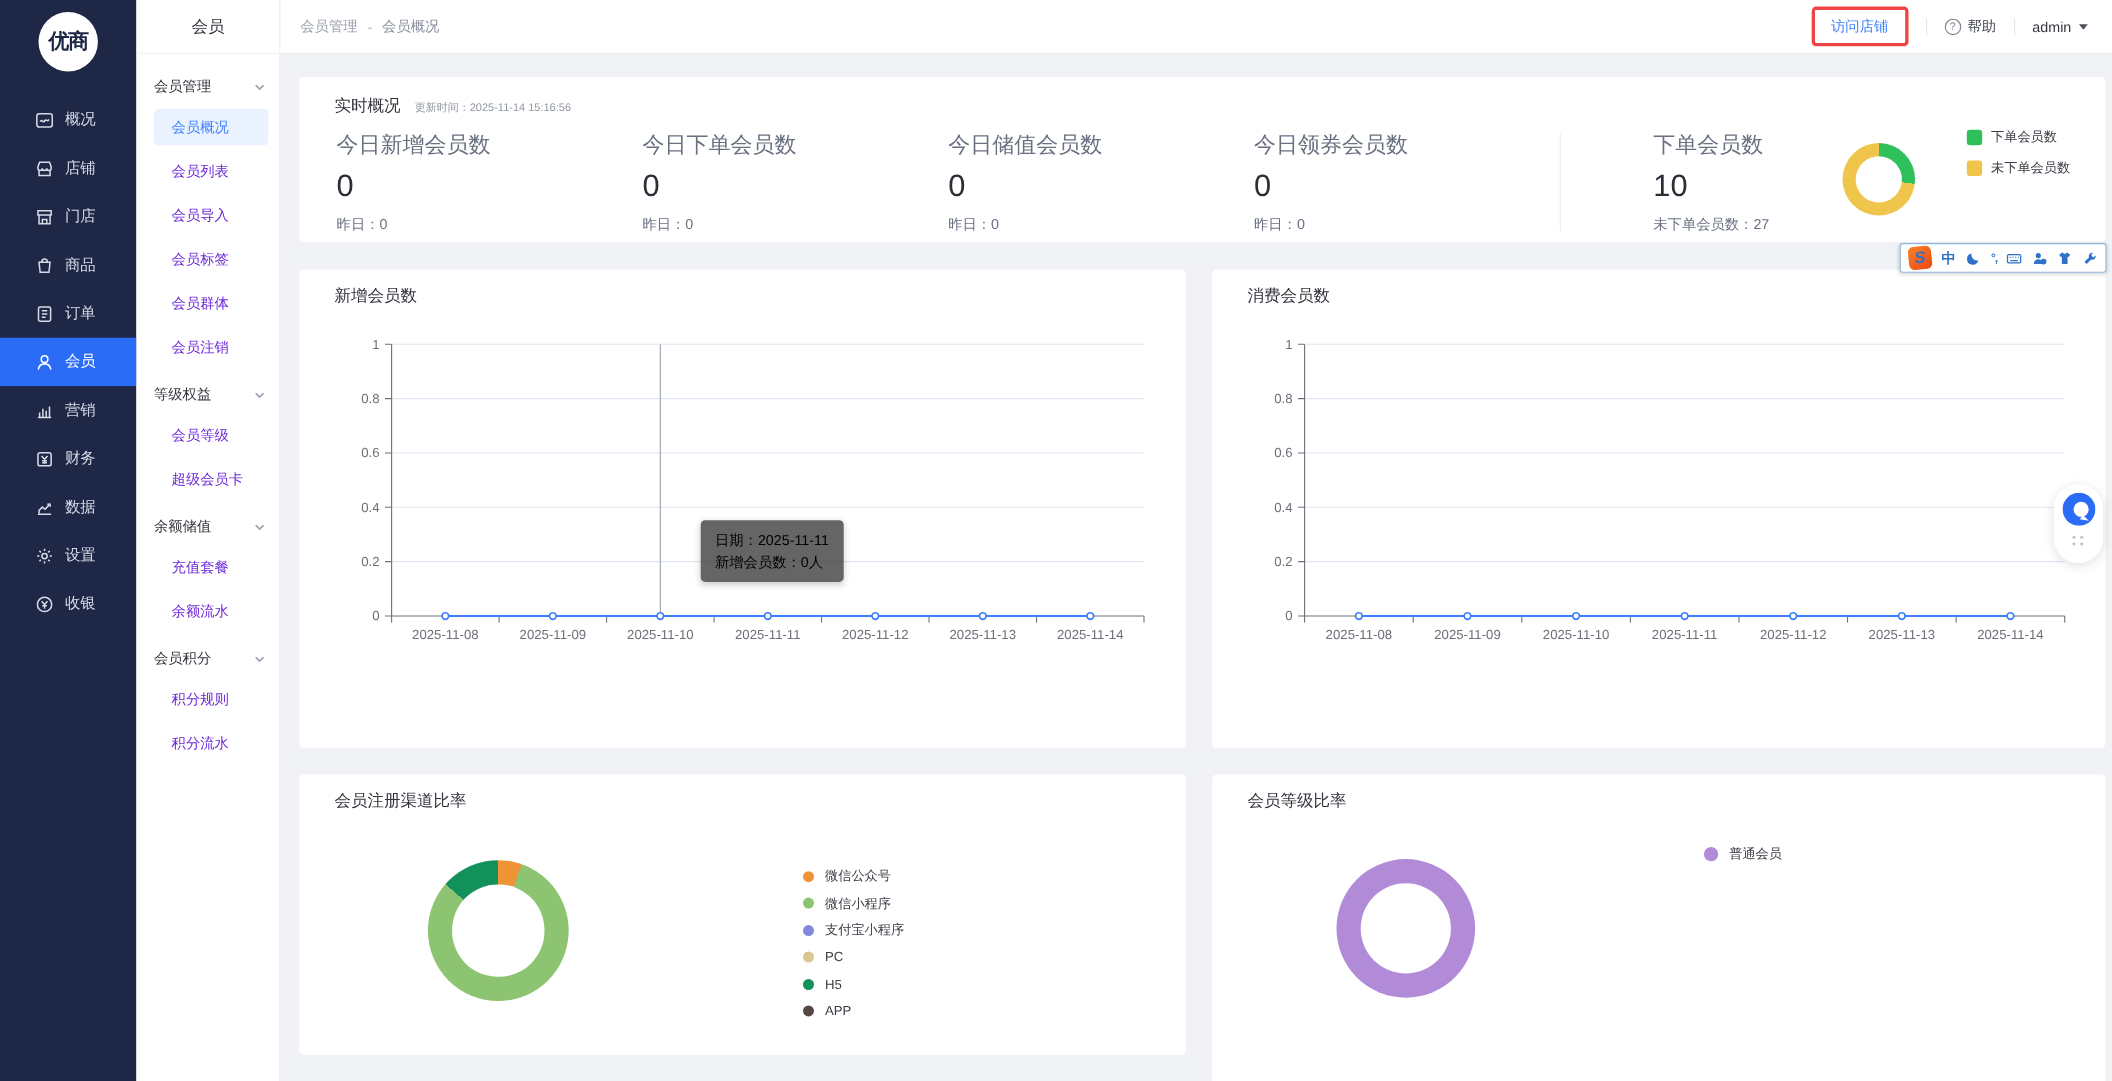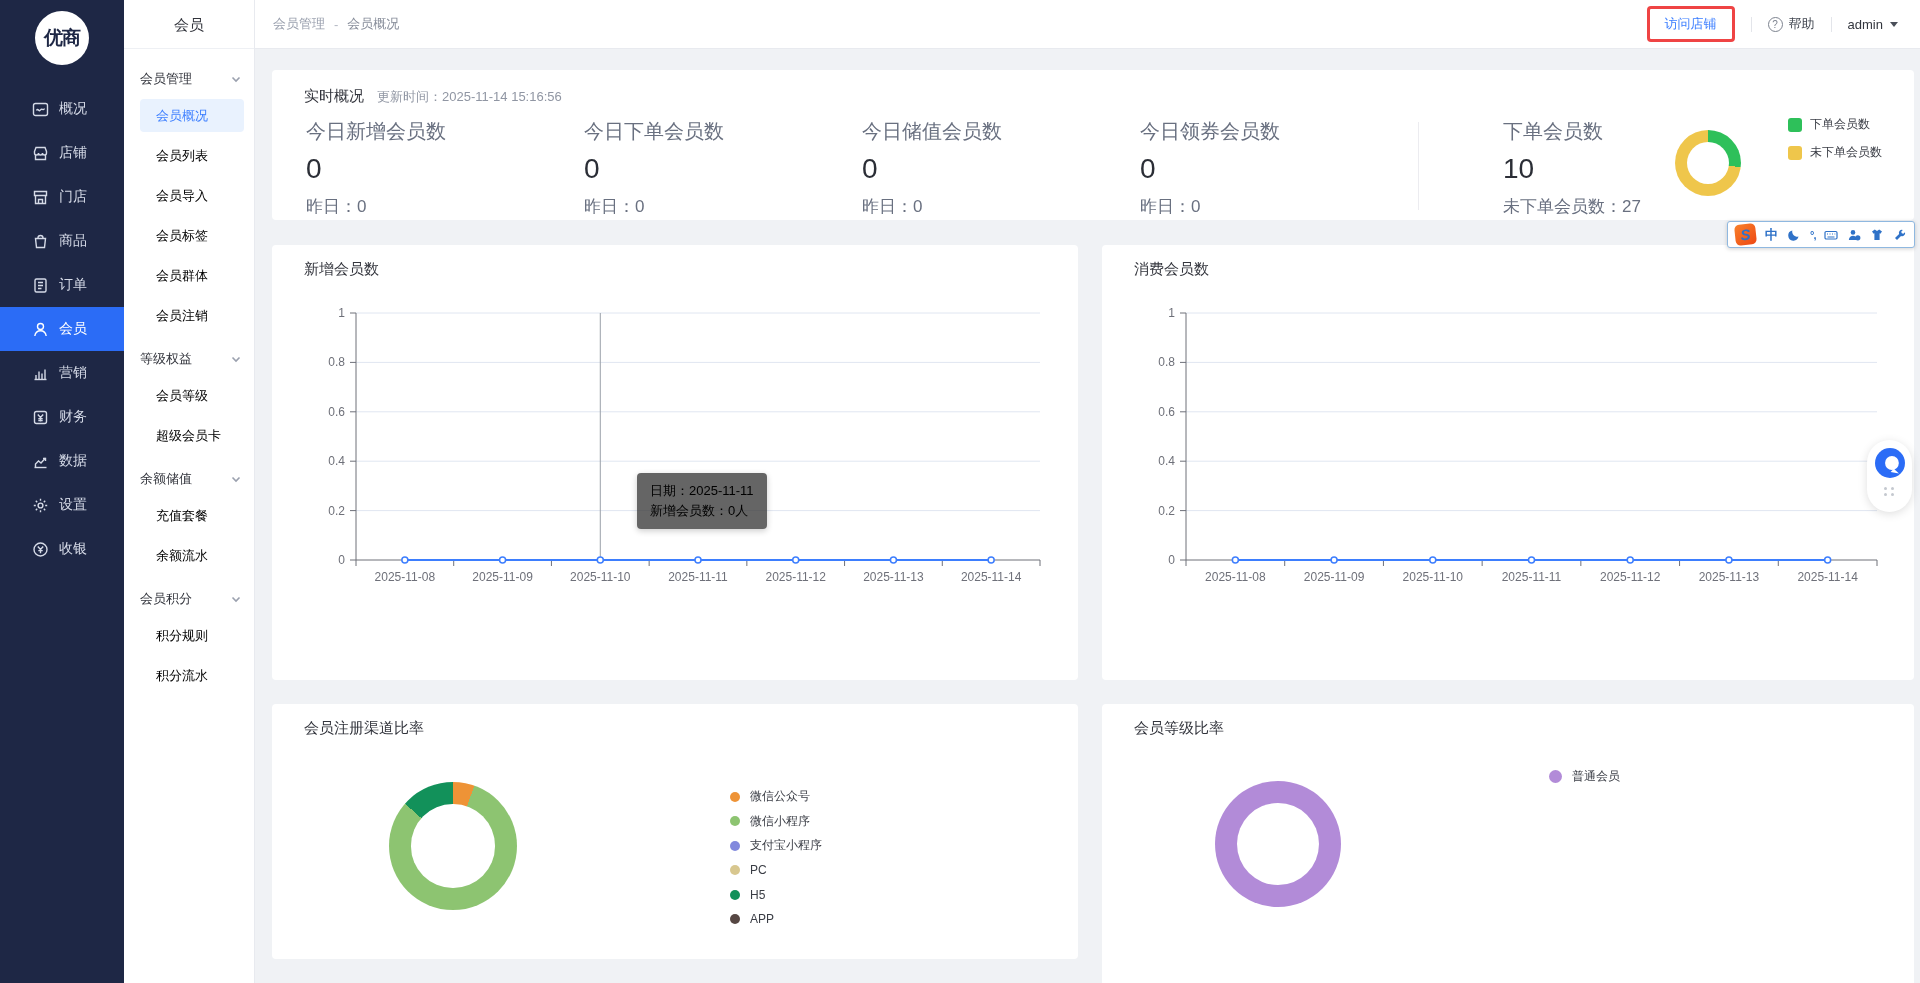--- a/index.html
+++ b/index.html
@@ -13,21 +13,21 @@
   .nav-item.active{background:#2b6cf6;color:#fff;}
   .nav-item .ic{width:17px;height:17px;display:inline-flex;}
   .nav-item svg{width:17px;height:17px;stroke:currentColor;fill:none;stroke-width:1.4;}
 
   
   .submenu{width:131px;background:#fff;border-right:1px solid #e8eaef;flex-shrink:0;}
   .submenu-header{height:49px;line-height:49px;text-align:center;font-size:15px;color:#32343c;font-weight:500;border-bottom:1px solid #eef0f4;}
   .submenu-list{padding-top:10px;}
   .group{height:40px;display:flex;align-items:center;justify-content:space-between;padding:0 13px 0 16px;font-size:13px;color:#32343c;cursor:pointer;}
   .group .chev svg{width:10px;height:10px;stroke:#9aa0ae;fill:none;stroke-width:1.6;}
-  .subitem{height:33px;line-height:33px;margin:0 10px 7px 16px;border-radius:4px;padding-left:16px;font-size:13px;color:#000000;cursor:pointer;white-space:nowrap;}
+  .subitem{height:33px;line-height:33px;margin:0 10px 7px 16px;border-radius:4px;padding-left:16px;font-size:13px;color:#6d28d9;cursor:pointer;white-space:nowrap;}
   .subitem.active{background:#e9f2fe;color:#3d7fff;}
 
   
   .main{flex:1;display:flex;flex-direction:column;min-width:0;}
   .topbar{height:49px;background:#fff;border-bottom:1px solid #e8eaef;display:flex;align-items:center;padding:0 22px 0 18px;flex-shrink:0;}
   .crumb{font-size:13px;color:#9aa0ae;cursor:pointer;}
   .crumb.cur{color:#878d9a;}
   .crumb-sep{margin:0 9px;color:#b4b9c4;font-size:13px;}
   .top-right{margin-left:auto;display:flex;align-items:center;}
   .visit-btn{border:3px solid #ef4444;color:#3d7fff;background:#fff;border-radius:4px;font-size:13px;padding:6px 15px;cursor:pointer;font-family:inherit;}
@@ -37,26 +37,26 @@
   .user{display:flex;align-items:center;gap:7px;font-size:13px;color:#33363e;cursor:pointer;}
   .caret{width:0;height:0;border-left:4.5px solid transparent;border-right:4.5px solid transparent;border-top:5px solid #4a4f59;}
 
   .content{flex:1;padding:21px 6px 0 17px;overflow:hidden;}
   .card{background:#fff;border-radius:4px;}
 
   
   .realtime{height:150px;position:relative;width:100%;}
   .rt-head{position:absolute;left:32px;top:17px;display:flex;align-items:baseline;}
   .rt-title{font-size:15px;font-weight:500;color:#32343c;}
-  .rt-update{font-size:13px;color:#9096a3;margin-left:13px;}
+  .rt-update{font-size:10px;color:#9096a3;margin-left:13px;}
   .rt-row{position:absolute;left:34px;top:48px;right:10px;display:flex;align-items:flex-start;}
   .stat{width:278px;}
   .stat .lb{font-size:20px;color:#697080;}
   .stat .val{font-size:28px;color:#2b2e36;margin-top:8px;}
-  .stat .sub{font-size:17px;color:#697080;margin-top:10px;}
+  .stat .sub{font-size:13px;color:#697080;margin-top:10px;}
   .rt-div{width:1px;height:88px;background:#ececf0;margin-top:4px;}
   .order-stat{margin-left:84px;width:170px;}
   .rt-donut{position:absolute;left:1403px;top:60px;width:66px;height:66px;border-radius:50%;}
   .hole{position:absolute;inset:17.5%;background:#fff;border-radius:50%;}
   .rt-legend{position:absolute;left:1516px;top:46px;}
   .rt-legend .li{display:flex;align-items:center;margin-bottom:11px;cursor:pointer;}
   .rt-legend .sw{width:14px;height:14px;border-radius:3px;margin-right:8px;}
   .rt-legend .lt{font-size:12px;color:#3a3d45;}
 
   

